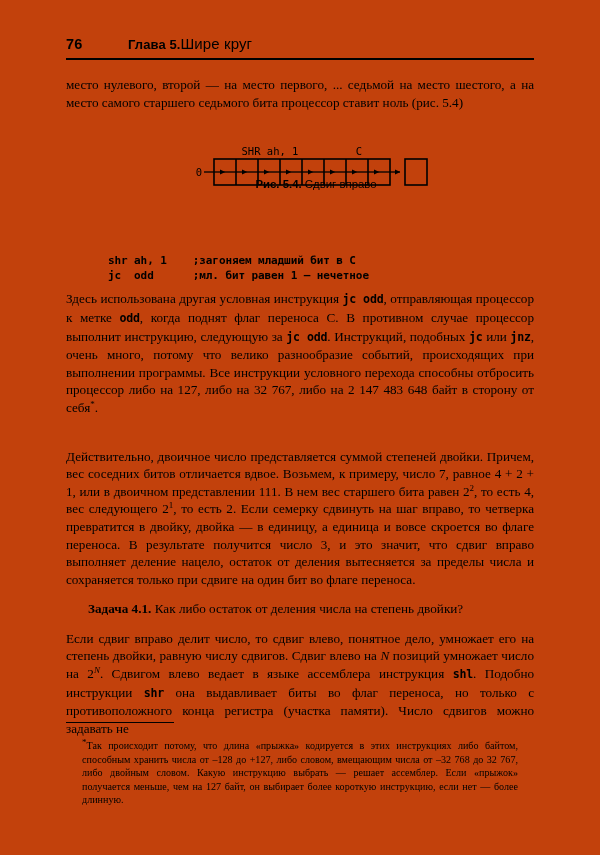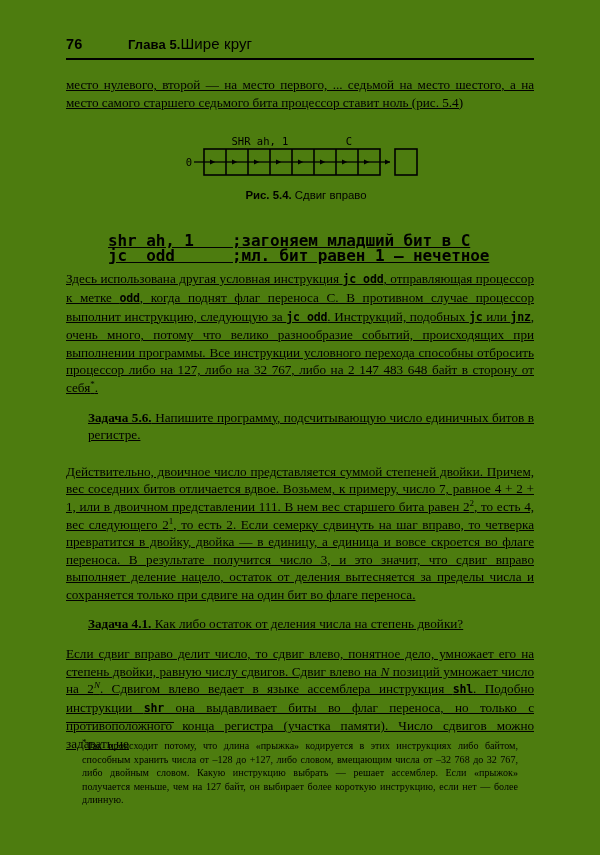--- a/index.html
+++ b/index.html
@@ -13,21 +13,21 @@
     position: relative;
     overflow: hidden;
     font-family: "Liberation Serif", "DejaVu Serif", serif;
     color: #000000;
   }
   .page {
     position: absolute;
     left: 0; top: 0;
     width: 600px;
     height: 855px;
-    background: #4d7c0f;
+    background: #c2410c;
   }
 
   
   .runhead {
     position: absolute;
     left: 66px;
     top: 36px;
     width: 468px;
     height: 22px;
   }
@@ -62,21 +62,20 @@
     height: 2.2px;
     background: #000000;
   }
 
   
   .col {
     position: absolute;
     left: 66px;
     width: 468px;
     top: 76px;
-    text-decoration: underline;
   }
   p.body {
     margin: 0;
     font-size: 13.2px;
     line-height: 17.6px;
     text-align: justify;
     text-justify: inter-word;
     -webkit-hyphens: none;
     hyphens: none;
     letter-spacing: -0.02px;
@@ -103,45 +102,45 @@
     font-weight: bold;
     letter-spacing: -0.2px;
   }
   .ital { font-style: italic; }
   sup.num { font-size: 9px; vertical-align: super; line-height: 0; }
   sup.fn { font-size: 9px; vertical-align: super; line-height: 0; }
 
   
   .code {
     font-family: "DejaVu Sans Mono", "Liberation Mono", monospace;
-    font-size: 16px;
+    font-size: 11px;
     line-height: 14.6px;
     padding-left: 42px;
     white-space: pre;
     letter-spacing: -0.1px;
     font-weight: bold;
   }
 
   
   .figure {
     position: relative;
     height: 72px;
-    margin: 6px;
+    margin: 16px;
   }
   .fig-canvas {
     position: absolute;
     left: 0;
     top: 0;
     width: 468px;
     height: 52px;
   }
   .fig-caption {
     position: absolute;
     left: 0;
-    top: 56px;
+    top: 35px;
     width: 468px;
     text-align: center;
     font-family: "Liberation Sans", "DejaVu Sans", sans-serif;
     font-size: 11.4px;
   }
   .fig-caption b { font-weight: bold; }
 
   
   .footnote-wrap {
     position: absolute;
@@ -235,21 +234,20 @@
 
     <div class="code"><span>shr ah, 1    ;загоняем младший бит в C</span>
 <span>jc  odd      ;мл. бит равен 1 – нечетное</span></div>
 
     <div class="gap-s"></div>
 
     <p class="body"><span>Здесь использована другая условная инструкция </span><span class="mono-inline">jc odd</span><span>, отправляющая процессор к метке </span><span class="mono-inline">odd</span><span>, когда поднят флаг переноса C. В противном случае процессор выполнит инструкцию, следующую за </span><span class="mono-inline">jc odd</span><span>. Инструкций, подобных </span><span class="mono-inline">jc</span><span> или </span><span class="mono-inline">jnz</span><span>, очень много, потому что велико разнообразие событий, происходящих при выполнении программы. Все инструкции условного перехода способны отбросить процессор либо на 127, либо на 32 767, либо на 2 147 483 648 байт в сторону от себя</span><sup class="fn">*</sup><span>.</span></p>
 
     <div class="gap-m"></div>
 
-    <p class="task"><b>Задача 5.6.</b><span> Напишите программу, подсчитывающую число единичных битов в регистре.</span></p>
 
     <div class="gap-m"></div>
 
 
     <div class="gap-s"></div>
 
     <p class="body"><span>Действительно, двоичное число представляется суммой степеней двойки. Причем, вес соседних битов отличается вдвое. Возьмем, к примеру, число 7, равное 4 + 2 + 1, или в двоичном представлении 111. В нем вес старшего бита равен 2</span><sup class="num">2</sup><span>, то есть 4, вес следующего 2</span><sup class="num">1</sup><span>, то есть 2. Если семерку сдвинуть на шаг вправо, то четверка превратится в двойку, двойка — в единицу, а единица и вовсе скроется во флаге переноса. В результате получится число 3, и это значит, что сдвиг вправо выполняет деление нацело, остаток от деления вытесняется за пределы числа и сохраняется только при сдвиге на один бит во флаге переноса.</span></p>
 
     <div class="gap-m"></div>
 

